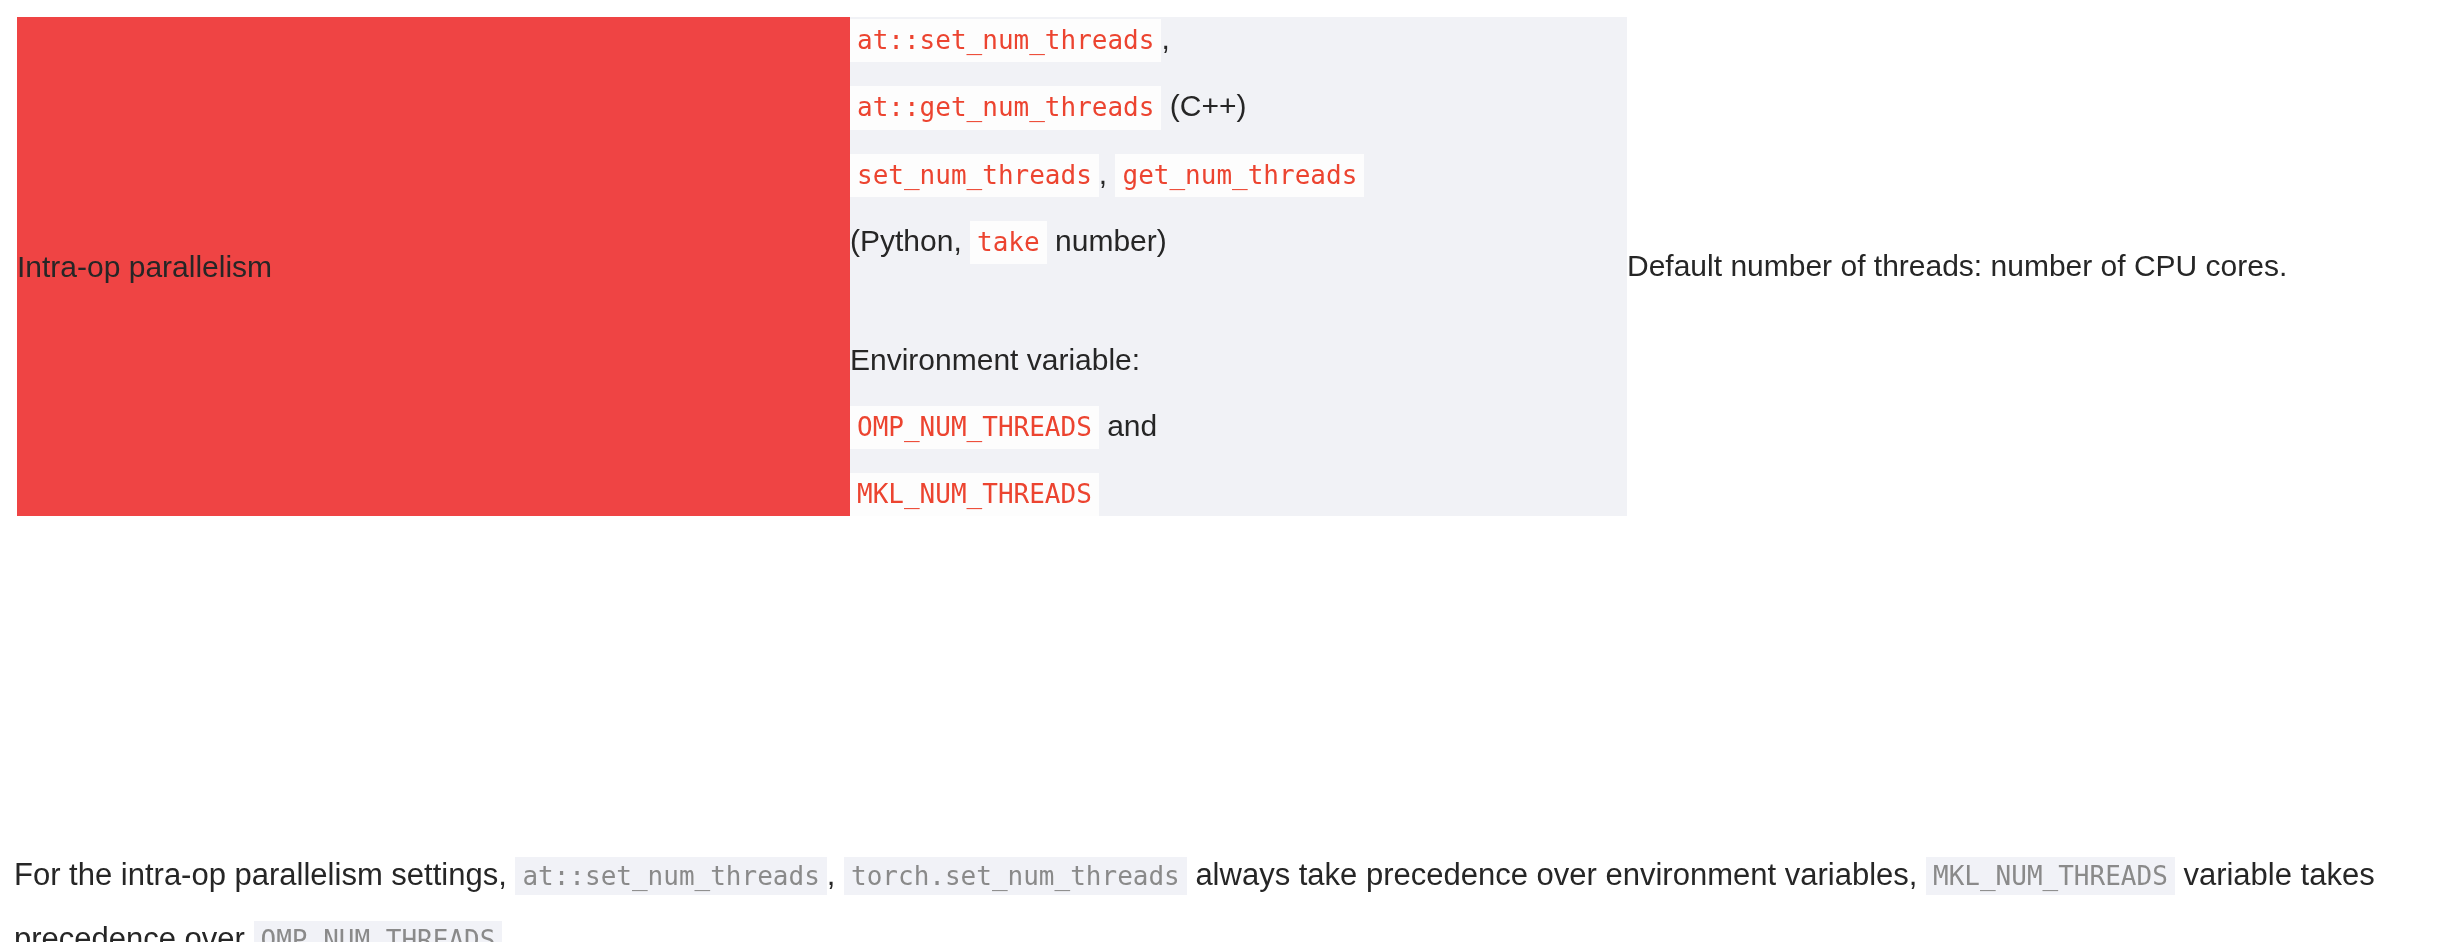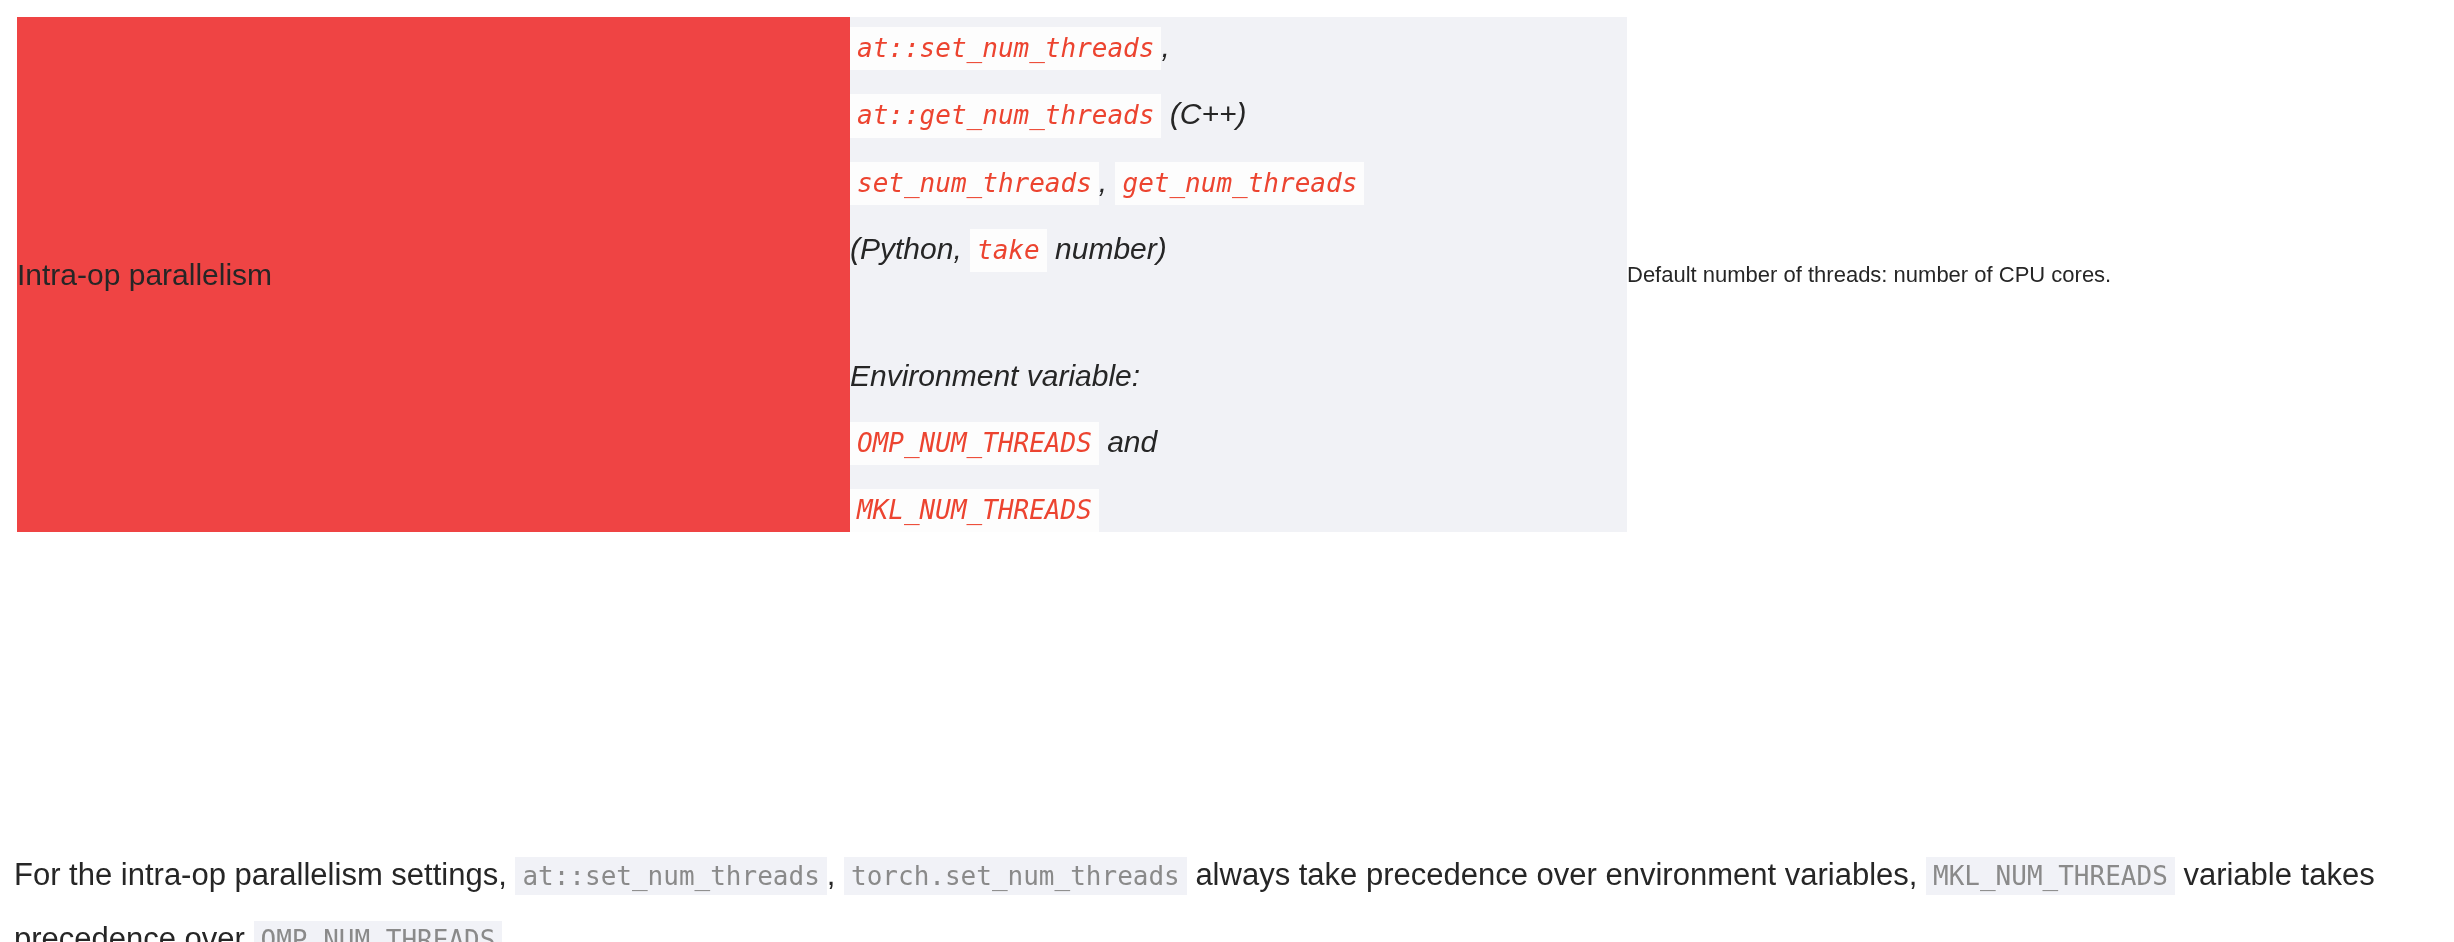--- a/index.html
+++ b/index.html
@@ -45,30 +45,29 @@
     padding: 30px 30px 30px 16px;
     font-size: 30px;
     line-height: 1.45;
     color: #262626;
     vertical-align: middle;
   }
   .cell-note {
     width: 810px;
     background: #ffffff;
     padding: 22px 20px 22px 46px;
-    font-size: 22px;
+    font-size: 30px;
     line-height: 1.42;
     color: #262626;
     vertical-align: top;
   }
 
   .api-line {
-    margin: 8px 0 22px 0;
+    margin: 0 0 22px 0;
     white-space: nowrap;
-    font-style: italic;
   }
   .api-line:last-child { margin-bottom: 0; }
   .api-gap { height: 52px; }
 
   
   code.redcode {
     background: #fdfdfd;
     color: #ec4430;
     font-family: "DejaVu Sans Mono", monospace;
     font-size: 26px;

